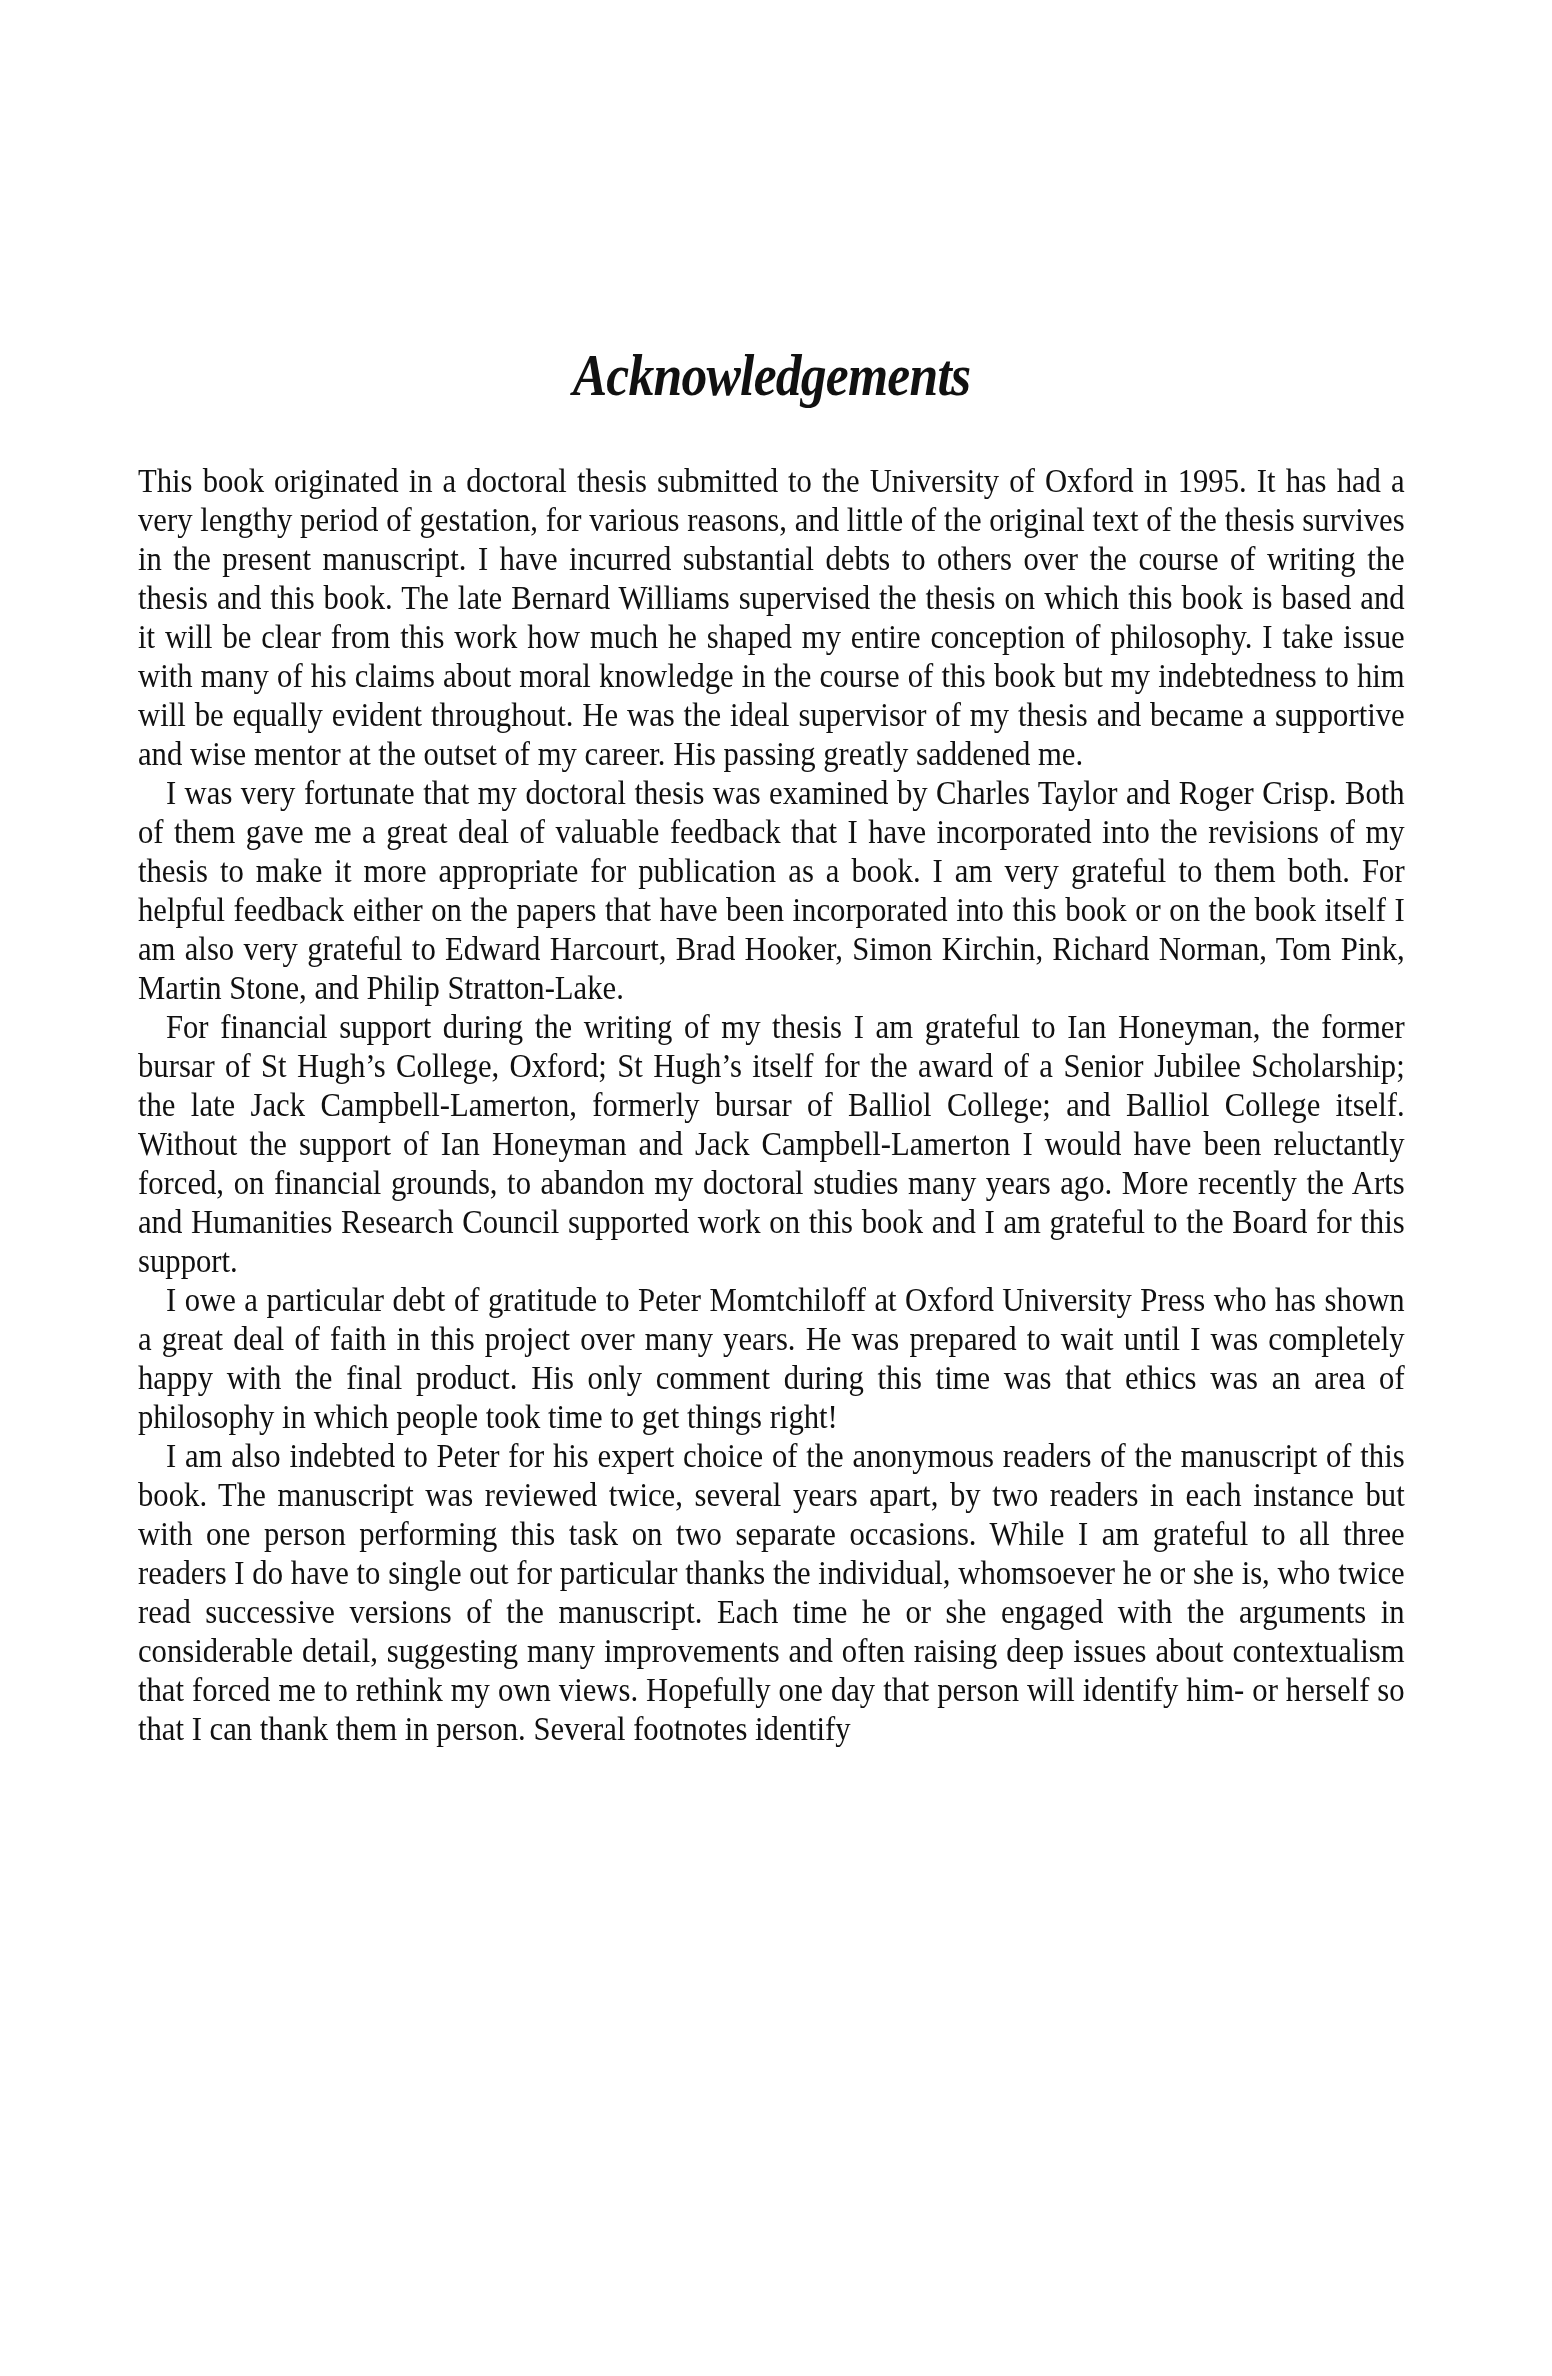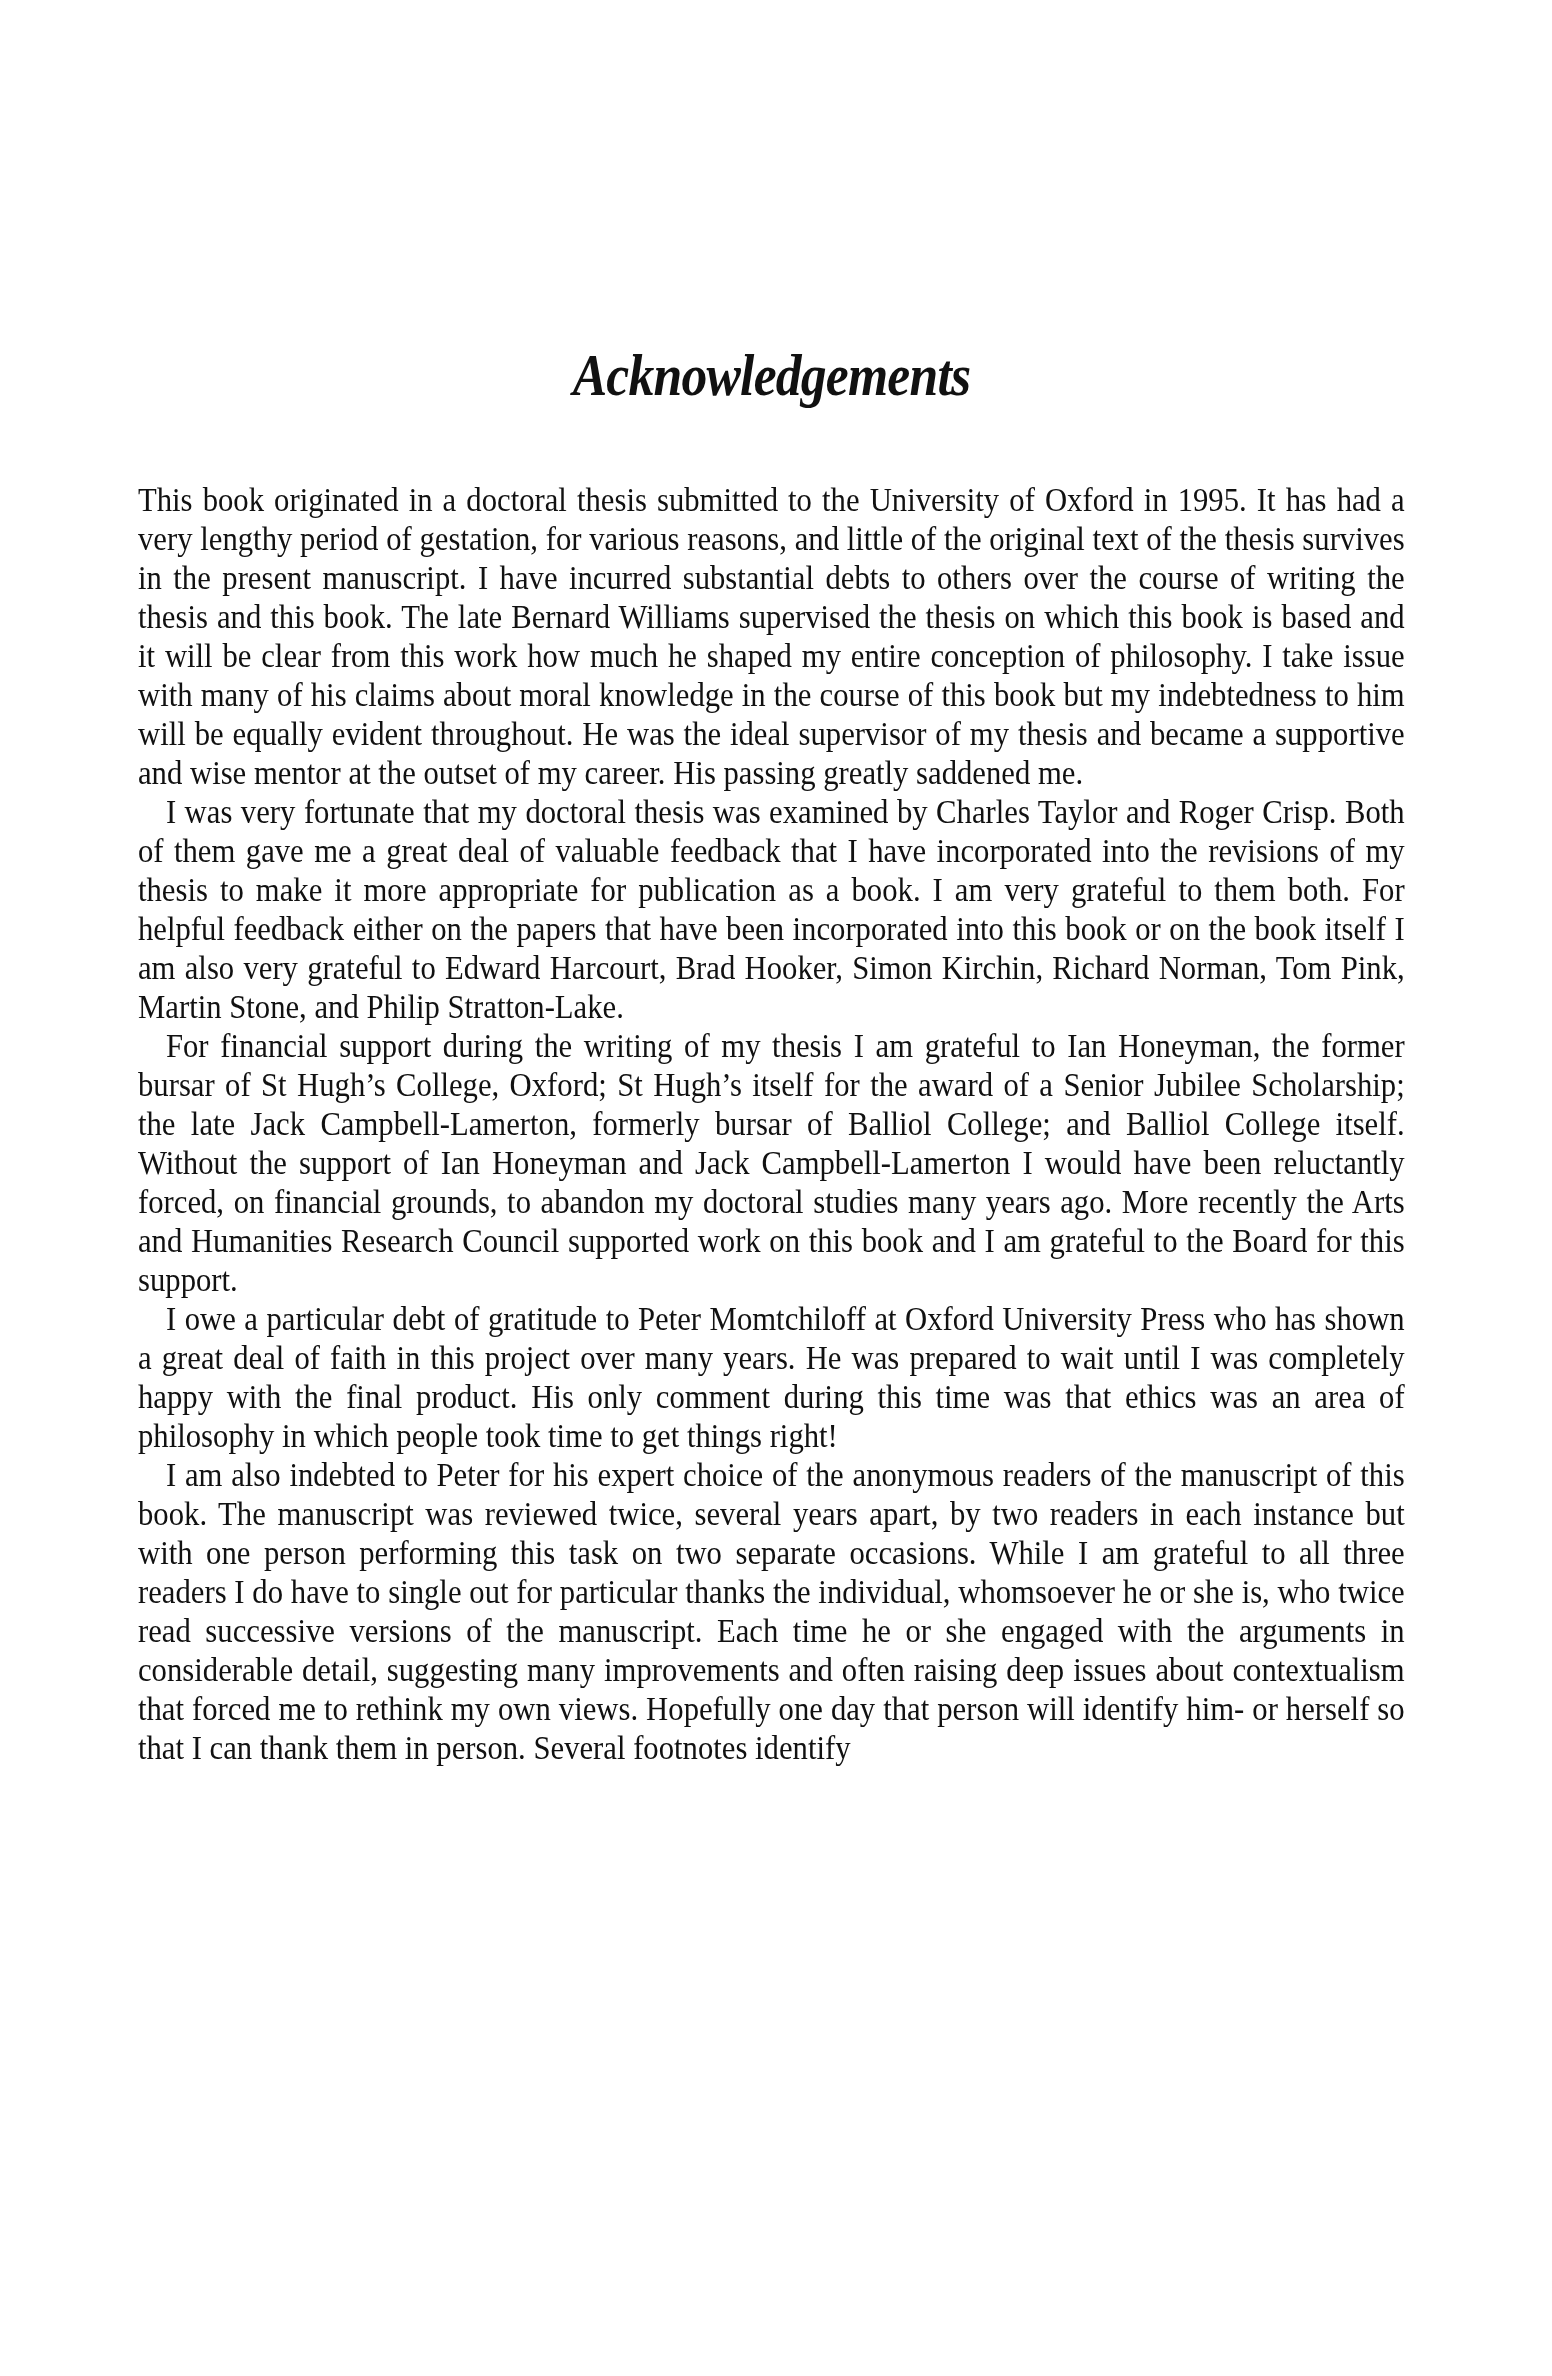--- a/index.html
+++ b/index.html
@@ -2,21 +2,21 @@
 <html style="font-size:15px"><head>
 <meta charset="utf-8">
 <style>
   html, body { margin: 0; padding: 0; background: #ffffff; }
   body { width: 1552px; height: 2376px; position: relative; overflow: hidden; }
   .page { position: absolute; left: 138px; top: 0; width: 1267px; color: #111111;
           font-family: "Liberation Serif", "DejaVu Serif", serif; }
   .title { position: absolute; left: 0; width: 1267px; top: 298px; text-align: center;
            font-style: italic; font-size: 60px; line-height: 75px; letter-spacing: -0.9px;
            transform: scaleX(0.86); transform-origin: center; }
-  .body { position: absolute; left: 0; top: 481px; width: 1267px; }
+  .body { position: absolute; left: 0; top: 462px; width: 1267px; }
   .para { margin: 0; font-size: 33px; line-height: 39px; text-align: justify;
           text-indent: 30px; transform: scaleX(0.93); transform-origin: left top;
           width: 1362px; }
   .para.first { text-indent: 0; }
 </style>
 </head>
 <body>
 
 <div class="page">
   <h1 class="title">Acknowledgements</h1>

